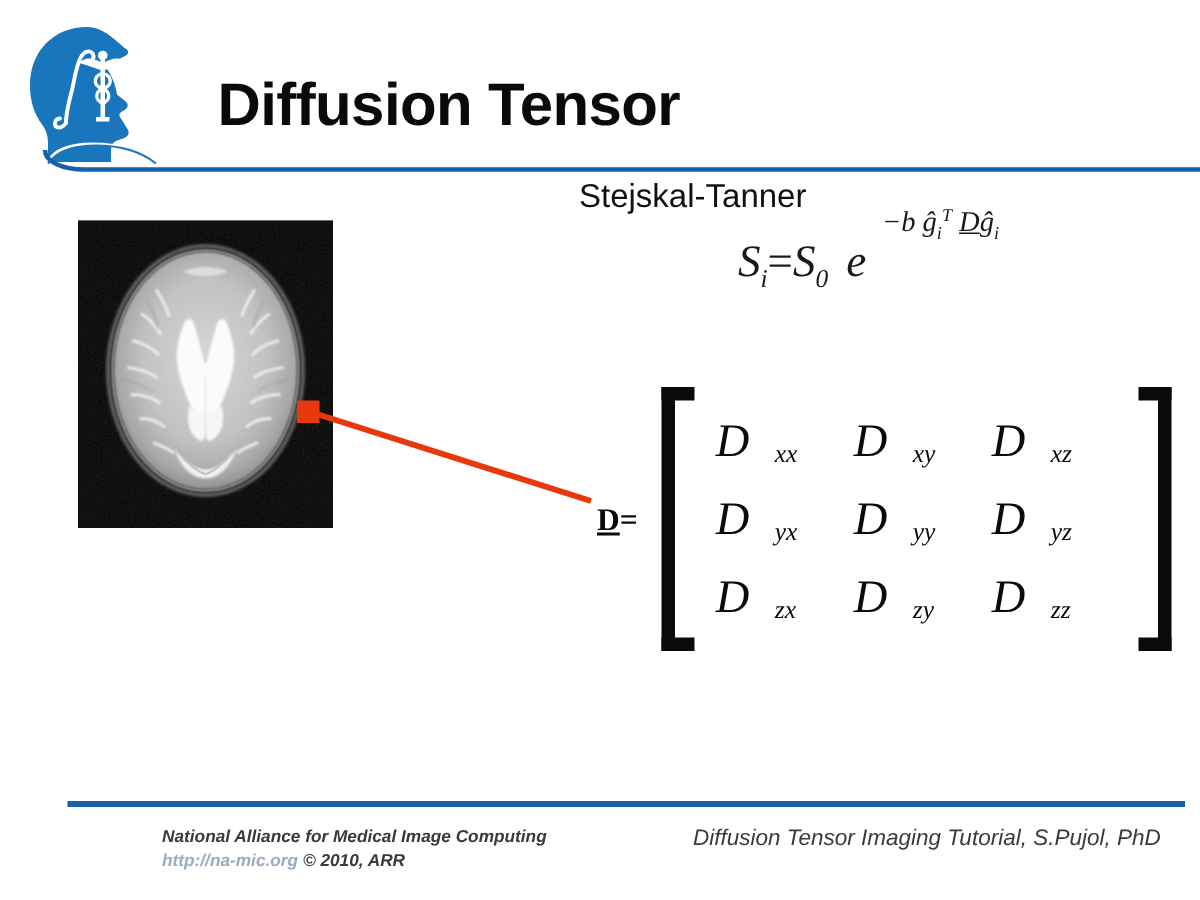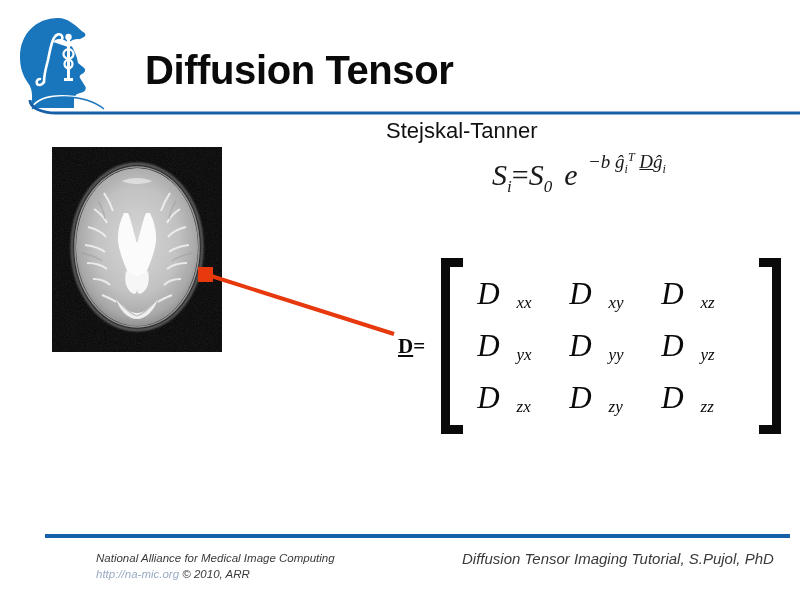--- a/index.html
+++ b/index.html
@@ -71,21 +71,20 @@
     vertical-align: -7px;
     font-style: italic;
   }
   #equation .eq-sign { font-size: 30px; font-style: normal; }
   #equation .expo {
     position: absolute;
     left: 96px;
     top: -22px;
     font-size: 19px;
     white-space: nowrap;
-    margin-top: 14px;
   }
   #equation .expo .sup {
     font-size: 12px;
     vertical-align: 7px;
   }
   #equation .expo .sb {
     font-size: 12px;
     vertical-align: -5px;
   }
   .uline { text-decoration: underline; text-underline-offset: 1px; }
@@ -178,27 +177,28 @@
   #footer-rule {
     position: absolute;
     left: 45px;
     top: 534px;
     width: 745px;
     height: 4px;
     background: #1660a8;
   }
   #footer-left {
     position: absolute;
-    left: 96px;
+    left: 108px;
     top: 550px;
     font-size: 11.5px;
     font-style: italic;
     color: #3a3a3a;
     line-height: 16px;
     white-space: nowrap;
+    font-weight: bold;
   }
   #footer-left .url { color: #9aabc4; }
   #footer-left .copy { color: #3a3a3a; text-align: center; }
   #footer-right {
     position: absolute;
     left: 462px;
     top: 550px;
     font-size: 15px;
     font-style: italic;
     color: #3a3a3a;

